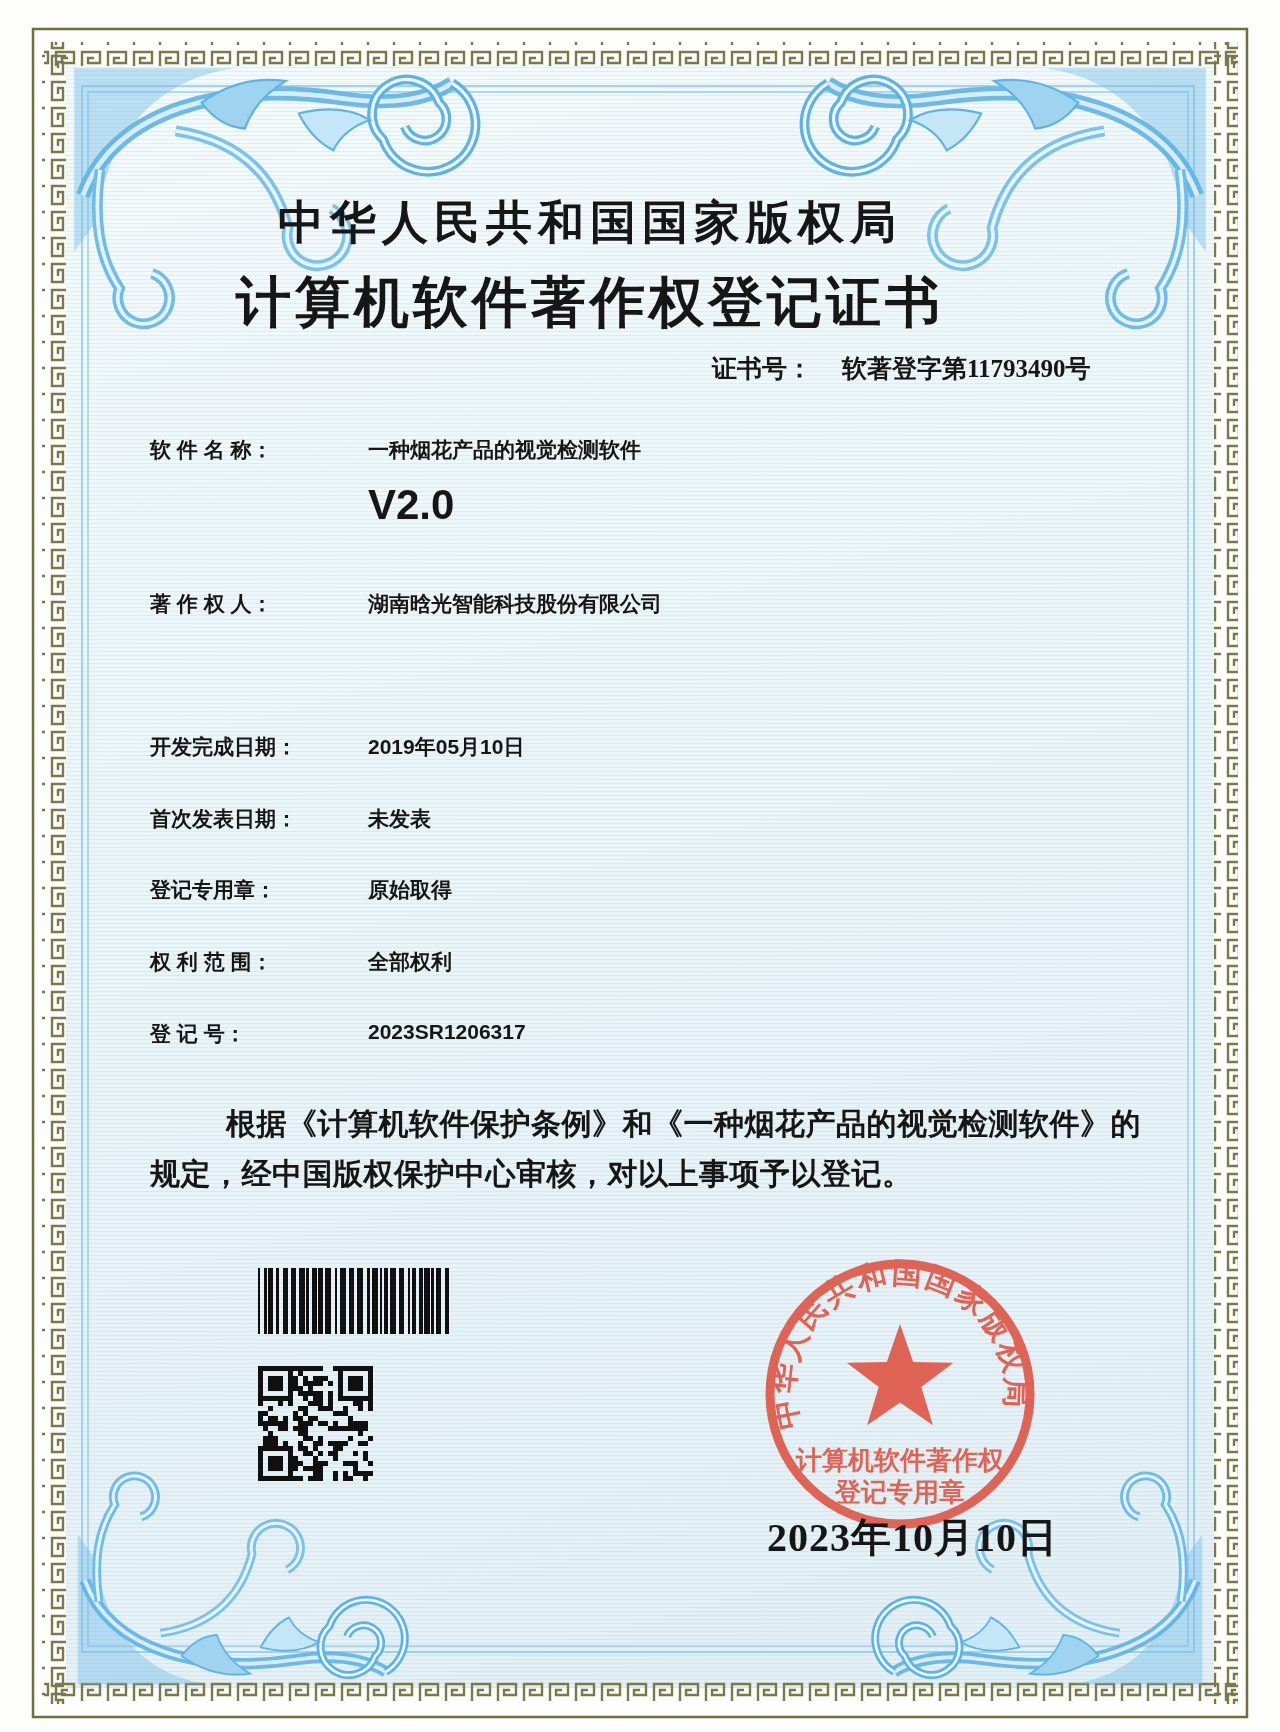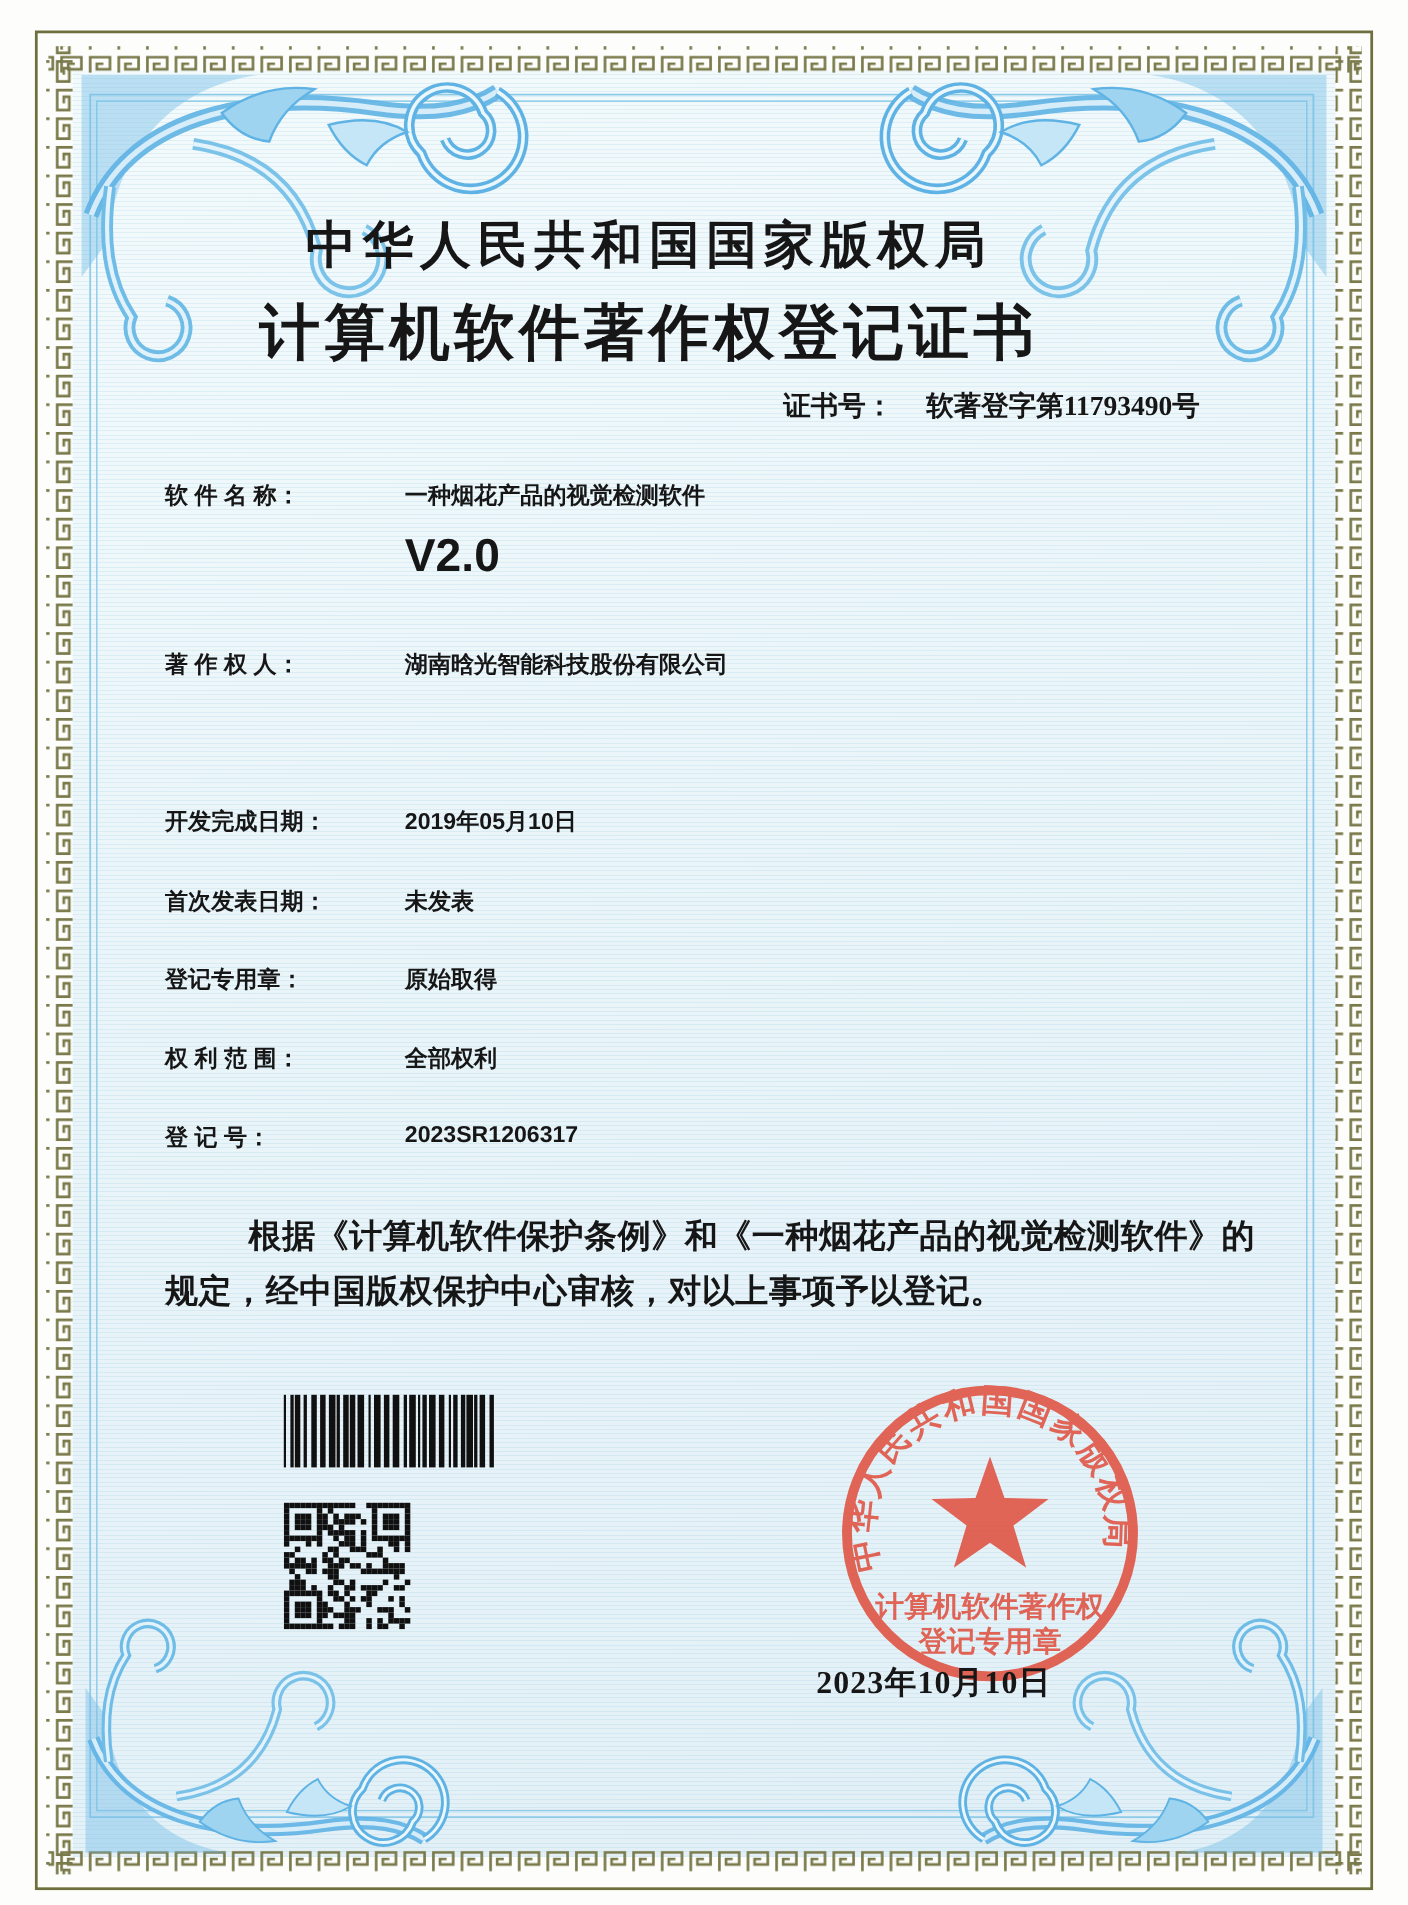--- a/index.html
+++ b/index.html
@@ -22,22 +22,22 @@
   .row{position:absolute;left:150px;height:42px;font-size:21px;font-weight:bold;}
   .row .lbl{display:inline-block;}
   .row .val{position:absolute;left:218px;top:0;}
   .v2{position:absolute;left:368px;font-size:42px;font-weight:bold;}
   .stmt{position:absolute;font-size:30px;font-weight:bold;letter-spacing:0.5px;}
   .stmt1{left:226px;top:1104px;}
   .stmt2{left:150px;top:1154px;}
   .barcode{position:absolute;left:258px;top:1268px;width:190px;height:66px;display:flex;align-items:stretch;}
   .qr{position:absolute;left:258px;top:1366px;}
   .seal{position:absolute;left:756px;top:1250px;}
-  .issue-date{position:absolute;left:742px;top:1510px;width:316px;text-align:left;
-              font-size:29px;font-weight:bold;font-family:"Liberation Serif",serif;letter-spacing:1px;}
+  .issue-date{position:absolute;left:742px;top:1510px;width:316px;text-align:right;
+              font-size:40px;font-weight:bold;font-family:"Liberation Serif",serif;letter-spacing:1px;}
 </style>
 </head>
 <body>
 
 <div class="page">
 
   <div class="bg"></div>
 
   <svg class="frame" width="1280" height="1732" viewBox="0 0 1280 1732">
     <defs>

